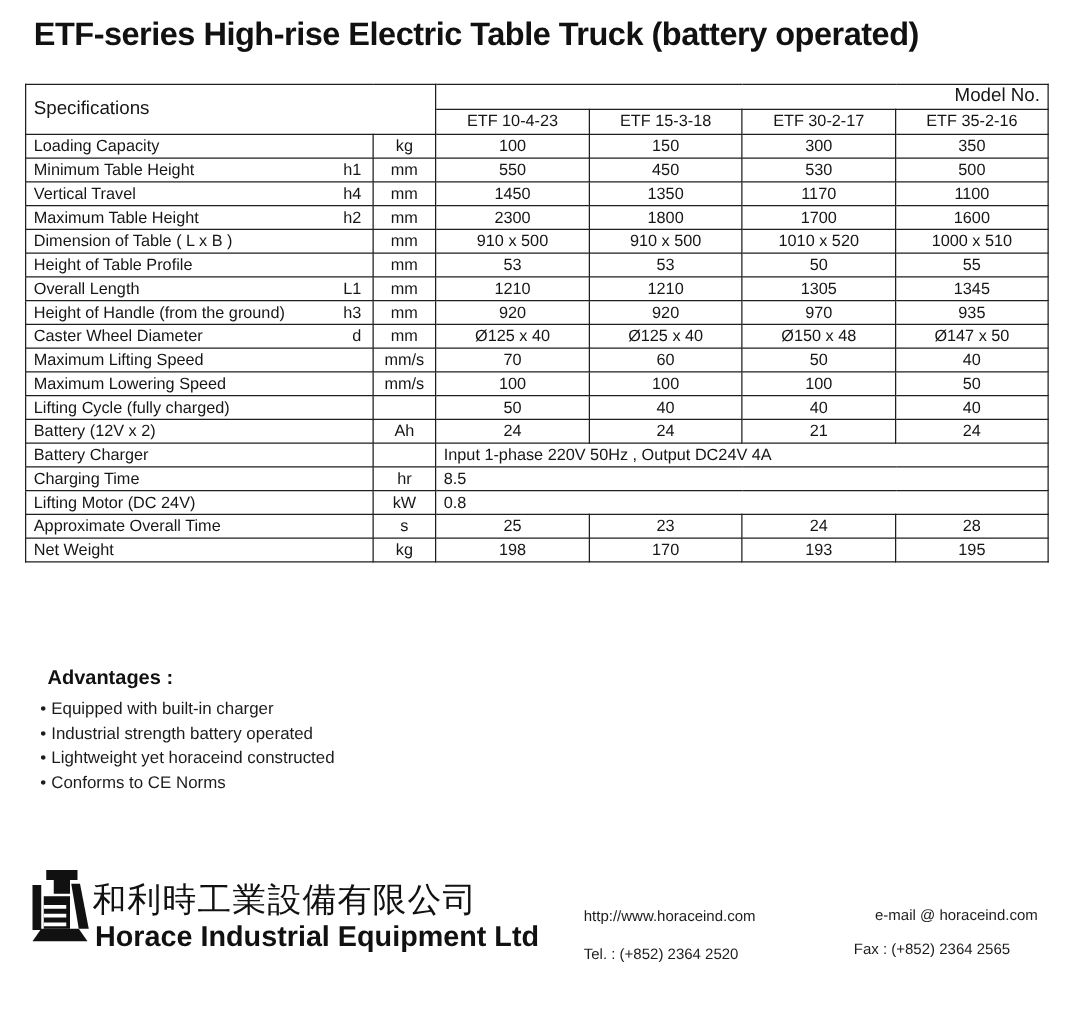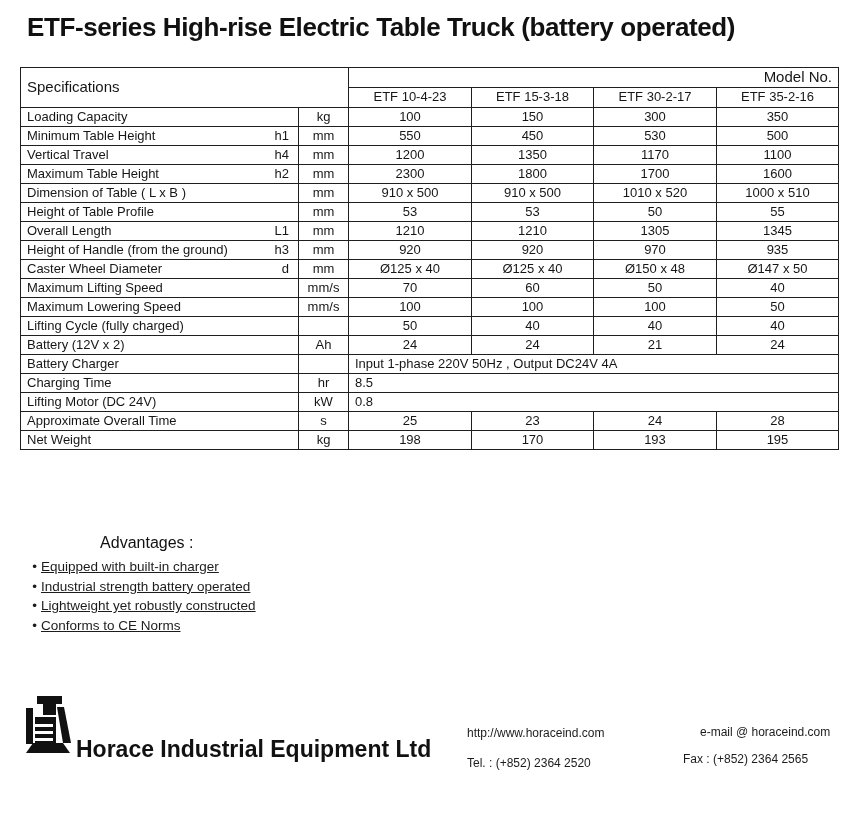--- a/index.html
+++ b/index.html
@@ -39,27 +39,26 @@
   th.c-model { text-align:center; font-weight:bold; font-size:13px; }
   td.c-label { text-align:left; }
   td.c-label .sym { float:right; padding-right:3px; }
   td.c-unit { text-align:center; }
   td.c-val { text-align:center; }
   td.c-span { text-align:left; white-space:pre; }
 
   
   .advantages { position:absolute; left:28px; top:534px; }
   .advantages .adv-heading {
-    font-size:16px; font-weight:normal; margin-left:10px; margin-bottom:5px;
+    font-size:16px; font-weight:bold; margin-left:10px; margin-bottom:5px;
     color:#111;
-    text-align:center;
   }
   .advantages ul { list-style:none; }
   .advantages li {
-    font-size:13.5px; line-height:19.5px; color:#1c1c1c;text-decoration:underline;
+    font-size:13.5px; line-height:19.5px; color:#1c1c1c;
   }
   .advantages li .bullet { display:inline-block; width:13px; text-align:center; }
 
   
   .logo-mark { position:absolute; left:24px; top:696px; width:48px; height:61px; }
   .company-cn {
     position:absolute; left:74px; top:702px;
     font-size:27px; letter-spacing:1px; color:#111; white-space:nowrap;
     font-weight:500;
   }
@@ -118,21 +117,21 @@
           <td class="c-label"><span class="lbl">Minimum Table Height</span><span class="sym">h1</span></td>
           <td class="c-unit">mm</td>
           <td class="c-val">550</td>
           <td class="c-val">450</td>
           <td class="c-val">530</td>
           <td class="c-val">500</td>
         </tr>
         <tr>
           <td class="c-label"><span class="lbl">Vertical Travel</span><span class="sym">h4</span></td>
           <td class="c-unit">mm</td>
-          <td class="c-val">1200</td>
+          <td class="c-val">1450</td>
           <td class="c-val">1350</td>
           <td class="c-val">1170</td>
           <td class="c-val">1100</td>
         </tr>
         <tr>
           <td class="c-label"><span class="lbl">Maximum Table Height</span><span class="sym">h2</span></td>
           <td class="c-unit">mm</td>
           <td class="c-val">2300</td>
           <td class="c-val">1800</td>
           <td class="c-val">1700</td>
@@ -242,41 +241,42 @@
           <td class="c-val">195</td>
         </tr>
       </tbody>
   </table>
 
   <div class="advantages">
     <div class="adv-heading">Advantages :</div>
     <ul id="advantages-list">
         <li><span class="bullet">•</span><span class="adv-text">Equipped with built-in charger</span></li>
         <li><span class="bullet">•</span><span class="adv-text">Industrial strength battery operated</span></li>
-        <li><span class="bullet">•</span><span class="adv-text">Lightweight yet robustly constructed</span></li>
+        <li><span class="bullet">•</span><span class="adv-text">Lightweight yet horaceind constructed</span></li>
         <li><span class="bullet">•</span><span class="adv-text">Conforms to CE Norms</span></li>
       </ul>
   </div>
 
   <svg class="logo-mark" viewBox="0 0 48 61">
     <g fill="#111111">
       <rect x="2" y="12" width="7" height="36"></rect>
       <rect x="13" y="0" width="25" height="8"></rect>
       <rect x="19" y="8" width="13" height="11"></rect>
       <polygon points="33,11 40,11 47,47 39,47"></polygon>
       <rect x="11" y="21" width="21" height="26"></rect>
       <polygon points="9,47 39,47 46,57 2,57"></polygon>
     </g>
     <g fill="#ffffff">
       <rect x="11" y="28" width="18" height="3"></rect>
       <rect x="11" y="35" width="18" height="3"></rect>
       <rect x="11" y="42" width="18" height="3"></rect>
     </g>
   </svg>
 
+  <div class="company-cn">和利時工業設備有限公司</div>
   <div class="company-en">Horace Industrial Equipment Ltd</div>
 
   <div class="contact website">http://www.horaceind.com</div>
   <div class="contact email">e-mail @ horaceind.com</div>
   <div class="contact tel">Tel. :  (+852) 2364 2520</div>
   <div class="contact fax">Fax :  (+852) 2364 2565</div>
 
 
 </div>
 

